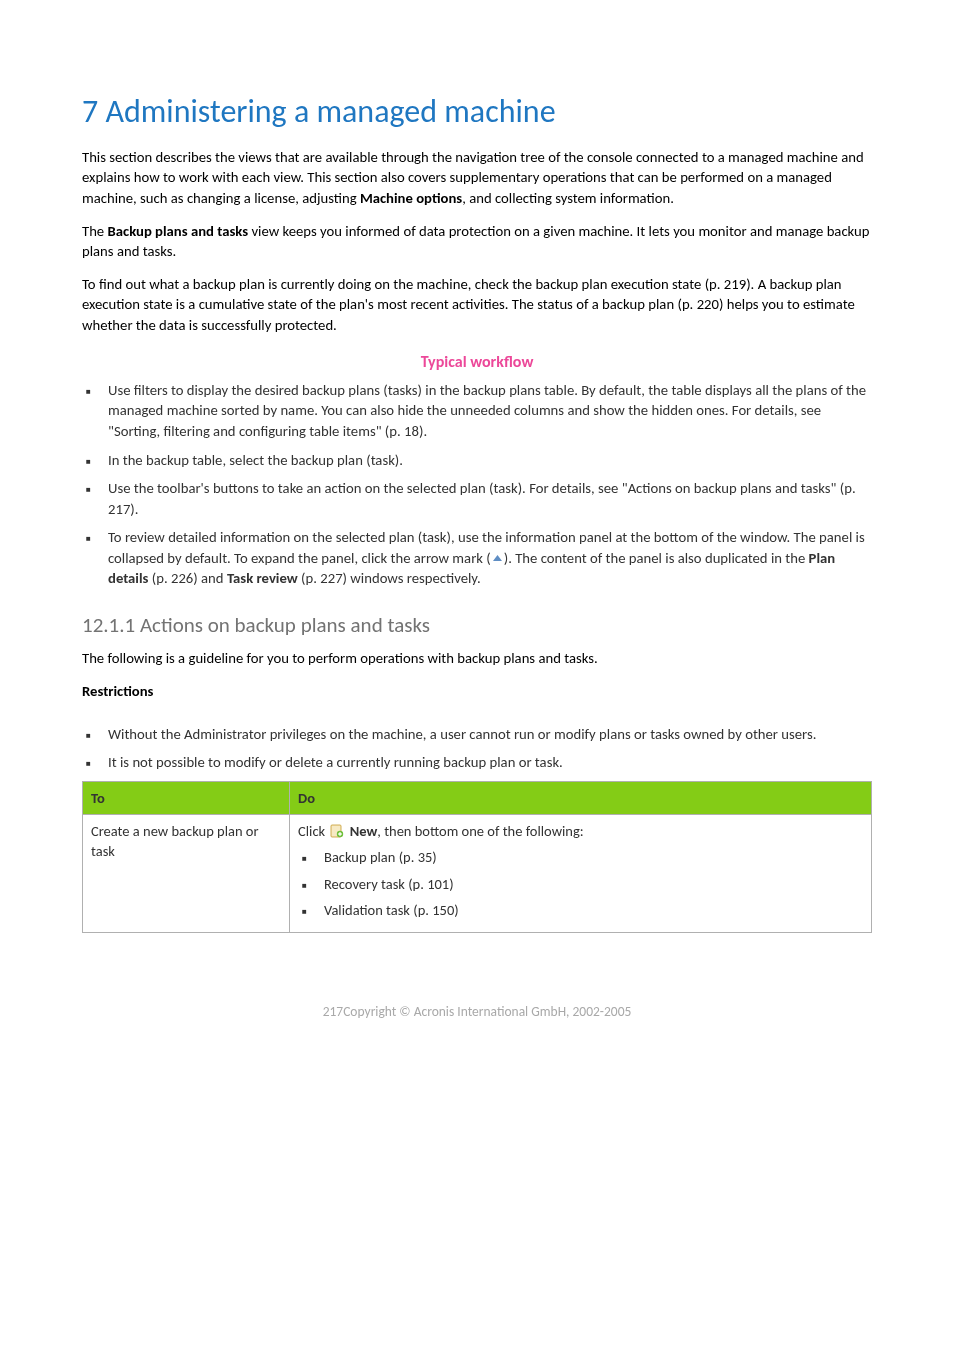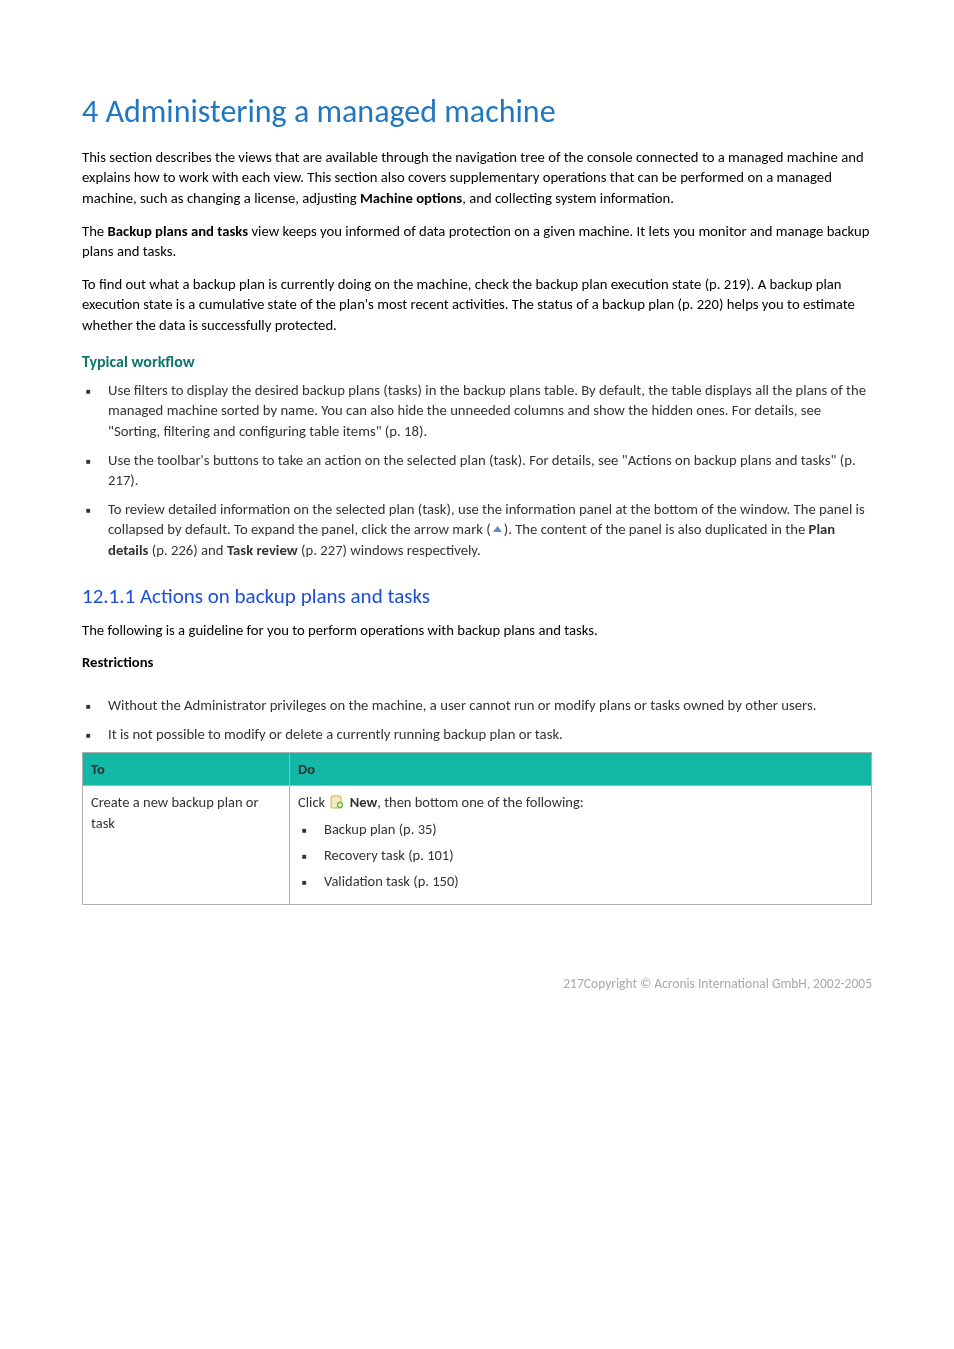--- a/index.html
+++ b/index.html
@@ -21,30 +21,31 @@
     font-weight: normal;
     margin: 0 0 12px 0;
   }
   .h2 {
     color: #1f77c1;
     font-size: 27px;
     font-weight: normal;
     margin: 24px 0 10px 0;
   }
   .h3 {
-    color: #1d4ed8;
+    color: #737373;
     font-size: 21px;
     font-weight: normal;
     margin: 22px 0 8px 0;
   }
   .h4 {
-    color: #0f766e;
+    color: #ec4899;
     font-size: 16px;
     font-weight: bold;
     margin: 16px 0 6px 0;
+    text-align: center;
   }
   .para {
     margin: 0 0 12px 0;
     color: #000000;
   }
   .bold {
     font-weight: bold;
   }
   ul.bullets {
     list-style: none;
@@ -90,25 +91,25 @@
     font-size: 14.5px;
   }
   table.doc-table th, table.doc-table td {
     border: 1px solid #b0b0b0;
     padding: 6px 8px;
     text-align: left;
     vertical-align: top;
   }
   table.doc-table th {
     font-weight: bold;
-    background: #14b8a6;
+    background: #84cc16;
   }
   .footer {
     display: flex;
-    justify-content: flex-end;
+    justify-content: center;
     padding: 30px 82px 38px 82px;
     font-size: 13.5px;
     color: #a9a9a9;
   }
   .icon-new {
     display: inline-block;
     width: 14px;
     height: 14px;
     vertical-align: -2px;
     margin: 0 2px;
@@ -119,38 +120,39 @@
     height: 11px;
     vertical-align: -1px;
     margin: 0 1px;
   }
 </style>
 </head>
 <body>
 
 <div class="page">
 
-  <h1 class="h1">4 Administering a managed machine</h1>
+  <h1 class="h1">7 Administering a managed machine</h1>
 
   <p class="para">
     <span>This section describes the views that are available through the navigation tree of the console connected to a managed machine and explains how to work with each view. This section also covers supplementary operations that can be performed on a managed machine, such as changing a license, adjusting </span><span class="bold">Machine options</span><span>, and collecting system information.</span>
   </p>
 
 
   <p class="para">
     <span>The </span><span class="bold">Backup plans and tasks</span><span> view keeps you informed of data protection on a given machine. It lets you monitor and manage backup plans and tasks.</span>
   </p>
 
   <p class="para">To find out what a backup plan is currently doing on the machine, check the backup plan execution state (p. 219). A backup plan execution state is a cumulative state of the plan's most recent activities. The status of a backup plan (p. 220) helps you to estimate whether the data is successfully protected.</p>
 
 
   <div class="h4">Typical workflow</div>
 
   <ul class="bullets">
     <li>Use filters to display the desired backup plans (tasks) in the backup plans table. By default, the table displays all the plans of the managed machine sorted by name. You can also hide the unneeded columns and show the hidden ones. For details, see "Sorting, filtering and configuring table items" (p. 18).</li>
+    <li>In the backup table, select the backup plan (task).</li>
     <li>Use the toolbar's buttons to take an action on the selected plan (task). For details, see "Actions on backup plans and tasks" (p. 217).</li>
     <li>
       <span>To review detailed information on the selected plan (task), use the information panel at the bottom of the window. The panel is collapsed by default. To expand the panel, click the arrow mark (</span><span class="icon-arrow"><svg viewBox="0 0 11 11" width="11" height="11">
             <polygon points="5.5,2 10,8 1,8" fill="#5f8ec4"></polygon>
           </svg></span><span>). The content of the panel is also duplicated in the </span><span class="bold">Plan details</span><span> (p. 226) and </span><span class="bold">Task review</span><span> (p. 227) windows respectively.</span>
     </li>
   </ul>
 
   <h3 class="h3">12.1.1   Actions on backup plans and tasks</h3>
 

